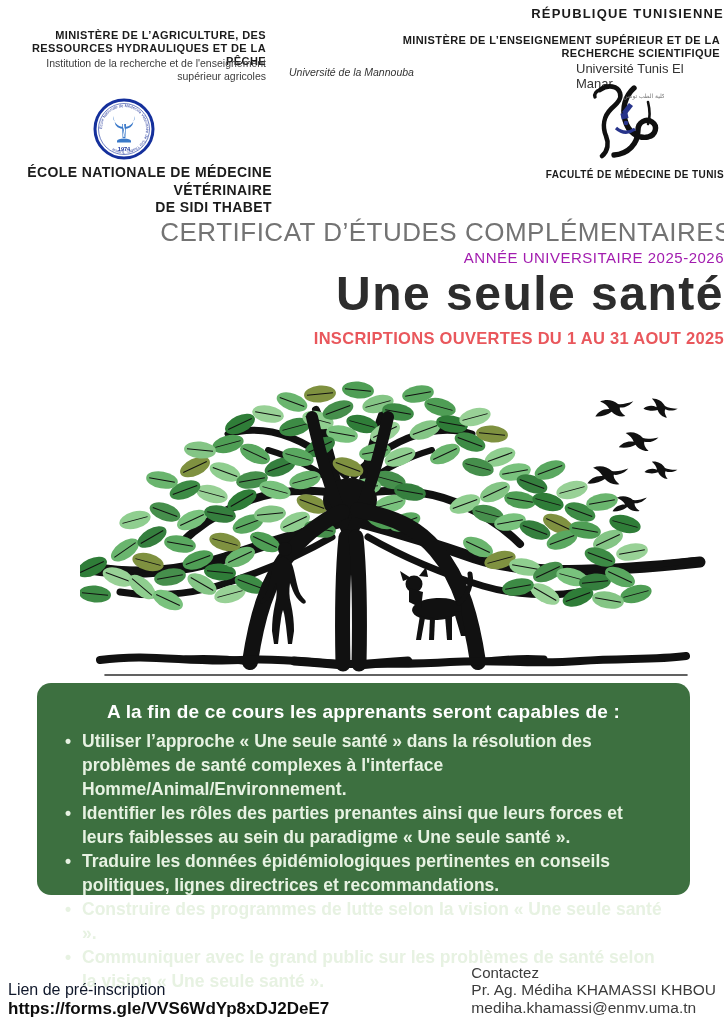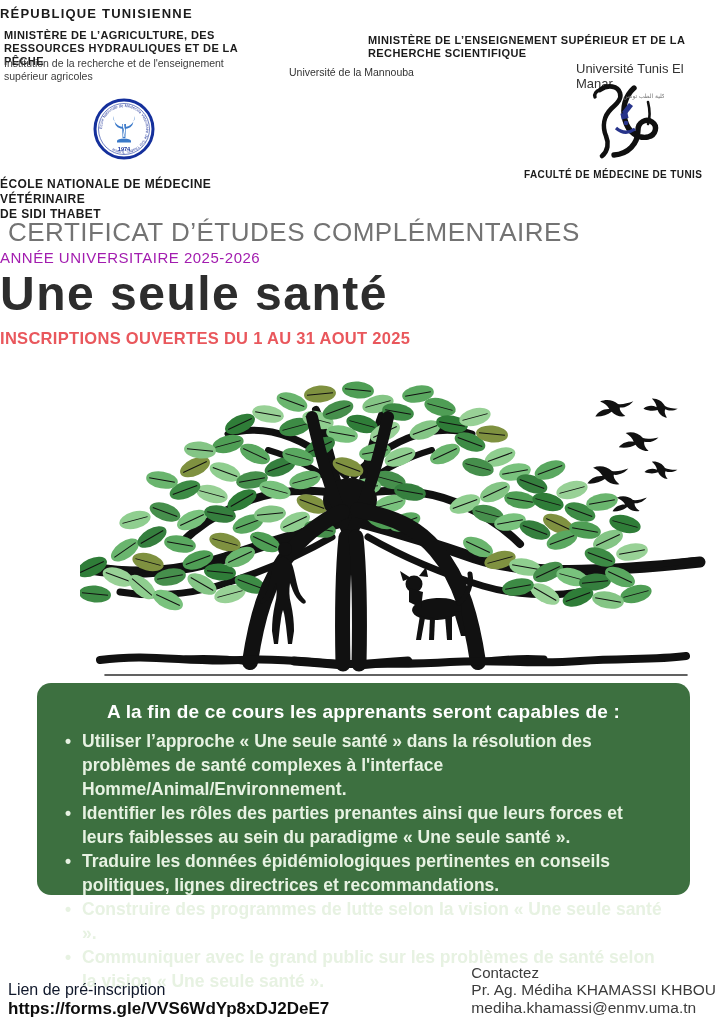--- a/index.html
+++ b/index.html
@@ -1,29 +1,29 @@
 <!DOCTYPE html>
 <html><head>
 <meta charset="utf-8">
 <style>
   html,body{margin:0;padding:0;background:#ffffff;}
   #poster{position:relative;width:724px;height:1024px;background:#ffffff;overflow:hidden;
           font-family:"Liberation Sans", sans-serif;color:#1f1f1f;}
   .abs{position:absolute;}
-  .ctr{text-align:left;}
+  .ctr{text-align:right;}
 
   
   #republic{top:6px;left:0;width:724px;font-size:13px;font-weight:700;letter-spacing:1.2px;color:#1b1b1b;}
   #ministry-left{top:29px;left:4px;width:262px;font-size:11px;font-weight:700;letter-spacing:.4px;line-height:1.18;color:#1b1b1b;}
   #institution-left{top:57px;left:4px;width:262px;font-size:10.5px;color:#3c3c3c;line-height:1.25;}
   #ministry-right{top:34px;left:368px;width:352px;font-size:11px;font-weight:700;letter-spacing:.4px;line-height:1.18;color:#1b1b1b;}
-  #univ-mannouba{top:66px;left:289px;font-size:10.5px;color:#333;}
+  #univ-mannouba{top:66px;left:289px;font-size:10.5px;color:#333;font-style:italic;}
   #univ-tunis{top:61px;left:576px;font-size:13px;color:#333;}
   #enmv-logo{top:97px;left:92px;}
-  #enmv-caption{top:177px;left:0;width:272px;font-size:12px;font-weight:700;letter-spacing:.4px;line-height:1.25;color:#1b1b1b;}
+  #enmv-caption{top:164px;left:0;width:272px;font-size:14px;font-weight:700;letter-spacing:.4px;line-height:1.25;color:#1b1b1b;}
   #fmt-logo{top:82px;left:578px;}
   #fmt-caption{top:169px;left:524px;width:200px;font-size:10px;font-weight:700;letter-spacing:.4px;color:#1b1b1b;}
 
   
   #cert-title{top:217px;left:8px;width:724px;font-size:26px;font-weight:500;letter-spacing:.5px;color:#737373;}
   #acad-year{top:249px;left:0;width:724px;font-size:15px;font-weight:500;letter-spacing:.5px;color:#a21caf;}
   #main-title{top:266px;left:0;width:724px;font-size:48px;font-weight:700;letter-spacing:1.5px;color:#2d2d2d;}
   #reg-notice{top:329px;left:0;width:724px;font-size:16.5px;font-weight:700;letter-spacing:.3px;}
 
   

